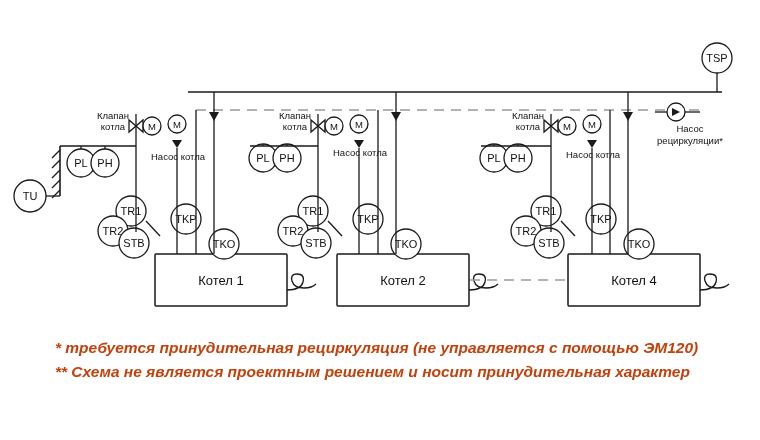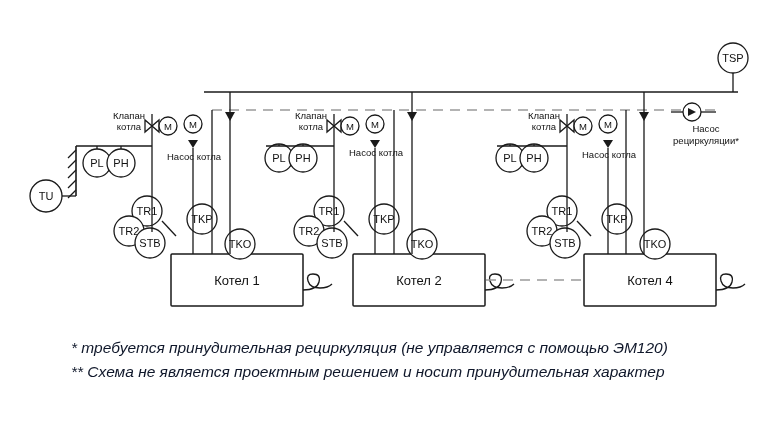--- a/index.html
+++ b/index.html
@@ -3,34 +3,35 @@
 <meta charset="utf-8">
 <style>
   html,body{margin:0;padding:0;}
   body{
     width:760px;height:440px;
     background:#ffffff;
     font-family:"Liberation Sans", sans-serif;
     position:relative;
     overflow:hidden;
   }
-  #stage{position:absolute;inset:0;margin-left:16px;}
+  #stage{position:absolute;inset:0;}
   svg#diagram{position:absolute;left:0;top:0;width:760px;height:440px;}
   .notes{
     position:absolute;
     left:55px;
     top:336px;
     width:690px;
   }
   .note{
     font-style:italic;
     font-size:15.5px;
-    color:#0f172a;
+    color:#c2410c;
     line-height:1.55;
     white-space:nowrap;
+    font-weight:bold;
   }
   text{font-family:"Liberation Sans", sans-serif;fill:#111;}
   .lbl{font-size:11px;}
   .lbl-sm{font-size:9.5px;}
   .boiler-lbl{font-size:13px;}
   .ln{stroke:#1a1a1a;fill:none;}
   .ln-thin{stroke-width:1.3;}
   .ln-med{stroke-width:1.6;}
   .dash{stroke:#9a9a9a;stroke-width:1.3;stroke-dasharray:10 7;fill:none;}
   .circ{fill:#ffffff;stroke:#1a1a1a;stroke-width:1.3;}

